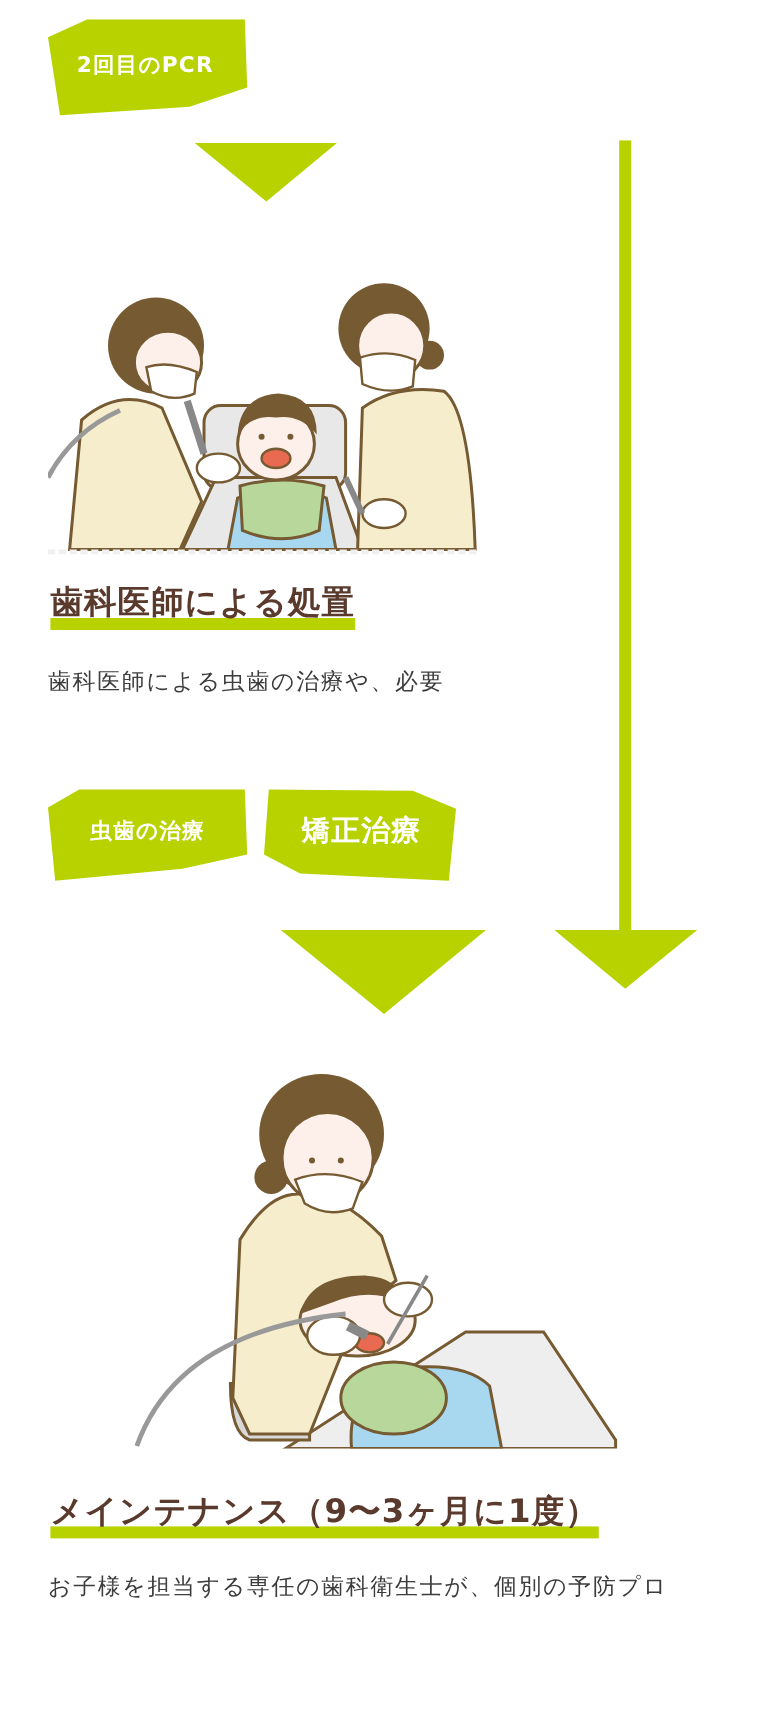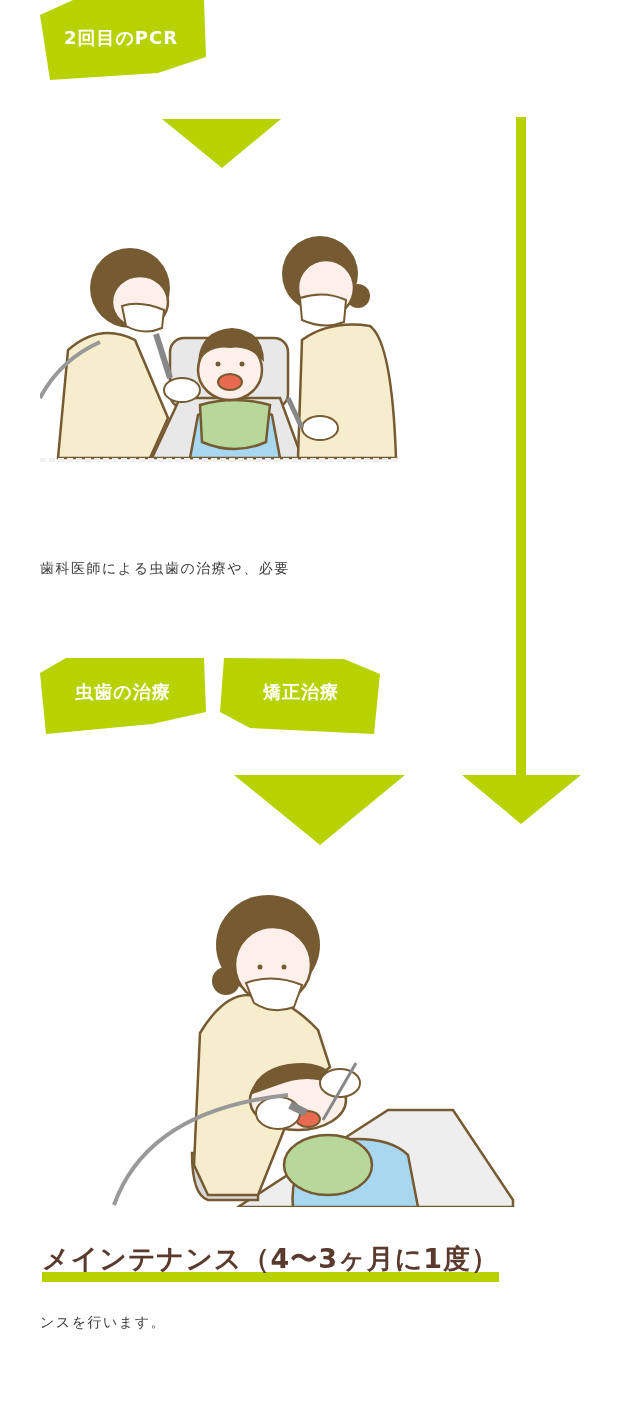--- a/index.html
+++ b/index.html
@@ -8,27 +8,27 @@
   .abs { position: absolute; }
   .tag { position: absolute; display: flex; align-items: center; justify-content: center;
          color: #ffffff; font-weight: bold; font-size: 18px; letter-spacing: 1px; }
   .tag svg { position: absolute; left: 0; top: 0; }
   .tag span { position: relative; z-index: 1; }
   .heading { position: absolute; font-size: 27px; font-weight: bold; color: #5a3a2c;
              letter-spacing: 1px; white-space: nowrap; }
   .heading .hl { position: absolute; left: 0; right: 0; bottom: -5px; height: 10px;
                  background: #b8d200; z-index: 0; }
   .heading .ht { position: relative; z-index: 1; }
-  .para { position: absolute; font-size: 14px; line-height: 41px; color: #3c3c3c; letter-spacing: 1.5px; }
+  .para { position: absolute; font-size: 19px; line-height: 41px; color: #3c3c3c; letter-spacing: 1.5px; }
   .illus { position: absolute; }
 </style>
 </head>
 <body>
 
-<div class="tag" style="left:38px; top:0px; width:170px; height:82px;text-align:center;">
+<div class="tag" style="left:38px; top:16px; width:170px; height:82px;text-align:center;">
   <svg width="170" height="82" viewBox="0 0 170 82">
     <polygon points="2,15 35,0 166,0 168,57 120,73 12,80" fill="#b8d200"></polygon>
   </svg>
   <span style="margin-top:-6px; margin-left:-4px;">2回目のPCR</span>
 </div>
 
 <svg class="abs" style="left:162px; top:119px;" width="120" height="50">
   <polygon points="0,0 119,0 60,49" fill="#b8d200"></polygon>
 </svg>
 
@@ -66,33 +66,34 @@
   <circle cx="318" cy="66" r="12" fill="#765a32"></circle>
   <ellipse cx="286" cy="58" rx="28" ry="28" fill="#fdf0ea" stroke="#765a32" stroke-width="2.5"></ellipse>
   <path d="M260 68 Q284 60 306 70 L304 92 Q284 100 262 90 Z" fill="#ffffff" stroke="#765a32" stroke-width="2"></path>
   <ellipse cx="280" cy="198" rx="18" ry="12" fill="#ffffff" stroke="#765a32" stroke-width="2"></ellipse>
   <path d="M248 168 L262 198" stroke="#888" stroke-width="5"></path>
   <line x1="0" y1="230" x2="360" y2="230" stroke="#f0f0f0" stroke-width="4" stroke-dasharray="6 3"></line>
 </svg>
 
 <div class="heading" style="left:42px; top:484px;">
   <div class="hl"></div>
+  <span class="ht">歯科医師による処置</span>
 </div>
 
 <div class="para" style="left:40px; top:548px; width:380px;">
   <div>歯科医師による虫歯の治療や、必要</div>
 </div>
 
 <div class="tag" style="left:40px; top:654px; width:166px; height:82px; font-size:18px;text-align:right;">
   <svg width="166" height="82" viewBox="0 0 166 82">
     <polygon points="0,19 26,4 164,4 166,58 112,70 6,80" fill="#b8d200"></polygon>
   </svg>
   <span style="margin-top:-6px;">虫歯の治療</span>
 </div>
-<div class="tag" style="left:220px; top:654px; width:162px; height:82px; font-size:18px;">
+<div class="tag" style="left:220px; top:654px; width:162px; height:82px; font-size:24px;">
   <svg width="162" height="82" viewBox="0 0 162 82">
     <polygon points="4,4 124,5 160,20 154,80 30,74 0,58" fill="#b8d200"></polygon>
   </svg>
   <span style="margin-top:-6px;">矯正治療</span>
 </div>
 
 <svg class="abs" style="left:234px; top:775px;" width="172" height="71">
   <polygon points="0,0 171,0 86,70" fill="#b8d200"></polygon>
 </svg>
 
@@ -122,18 +123,18 @@
   <ellipse cx="170" cy="218" rx="22" ry="16" fill="#ffffff" stroke="#765a32" stroke-width="2"></ellipse>
   <ellipse cx="232" cy="188" rx="20" ry="14" fill="#ffffff" stroke="#765a32" stroke-width="2"></ellipse>
 
   <path d="M215 225 L248 168" stroke="#888" stroke-width="3"></path>
   <path d="M182 210 L198 218" stroke="#888" stroke-width="8"></path>
   <path d="M6 310 Q40 215 180 200" stroke="#999" stroke-width="4" fill="none"></path>
 </svg>
 
 <div class="heading" style="left:42px; top:1241px;">
   <div class="hl"></div>
-  <span class="ht">メインテナンス（4〜3ヶ月に1度）</span>
+  <span class="ht">メインテナンス（9〜3ヶ月に1度）</span>
 </div>
 
 <div class="para" style="left:40px; top:1302px; width:580px;">
-  <div>ンスを行います。</div>
+  <div>お子様を担当する専任の歯科衛生士が、個別の予防プロ</div>
 </div>
 
 </body></html>

